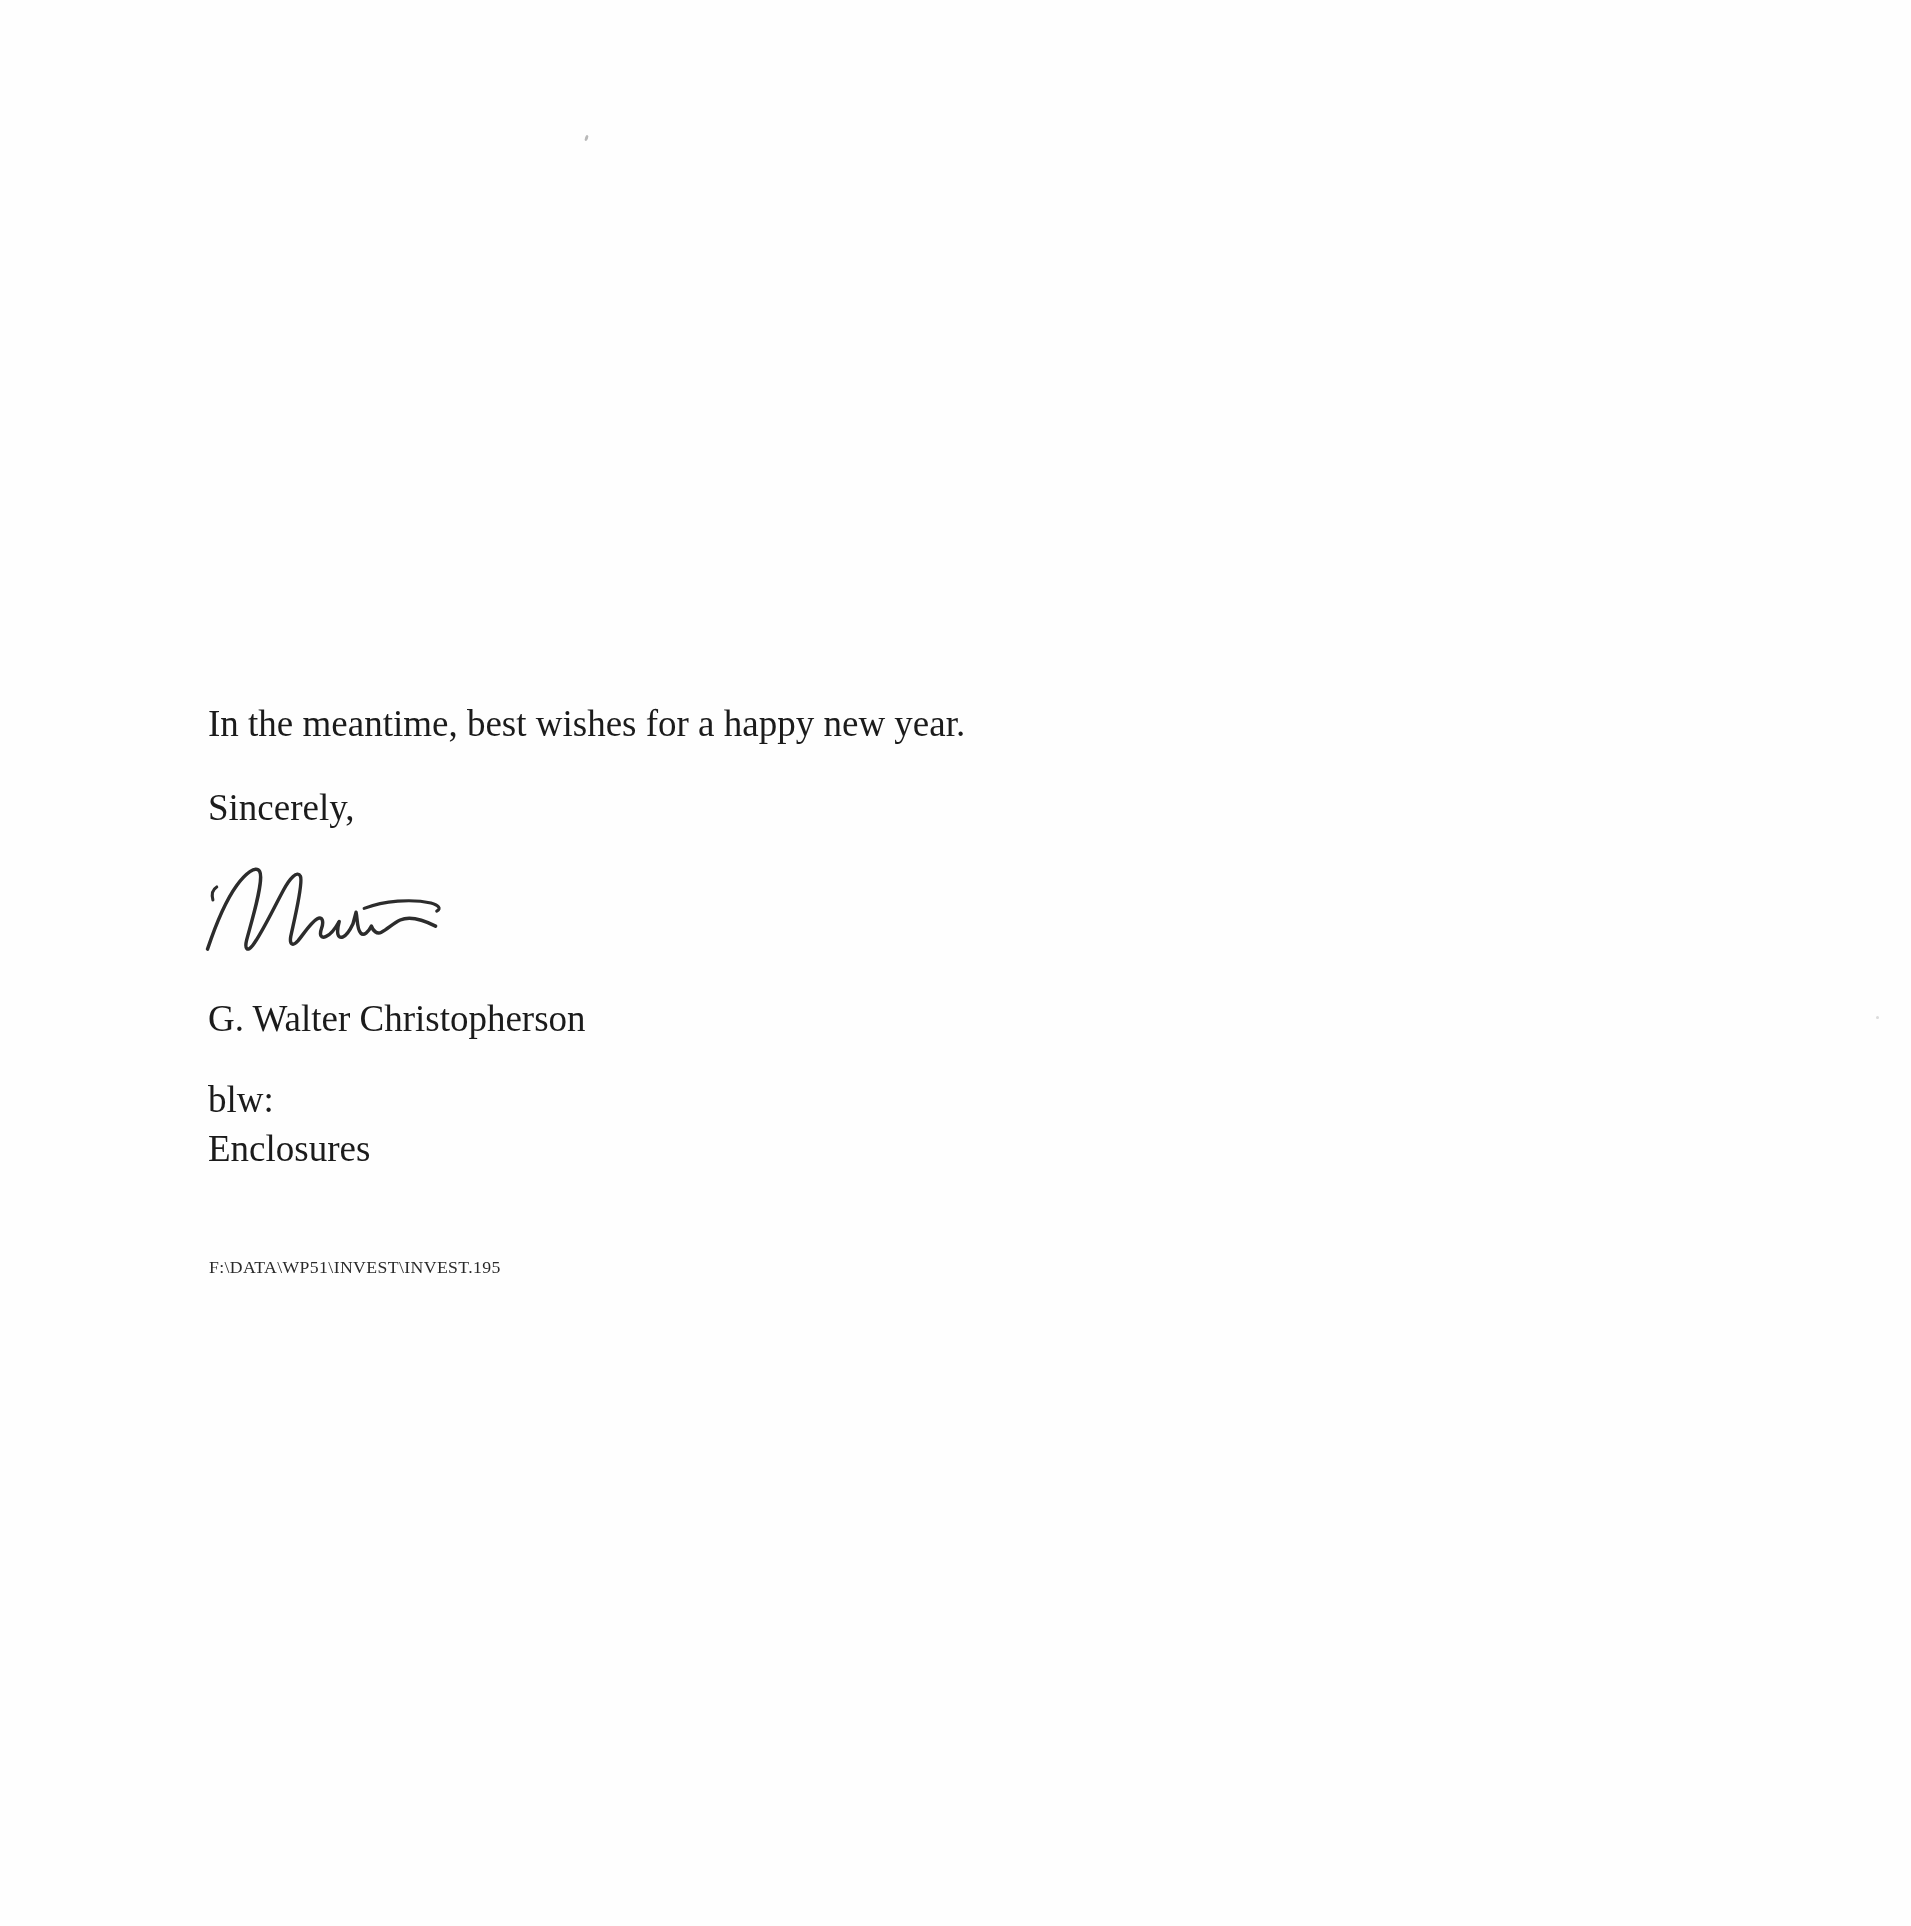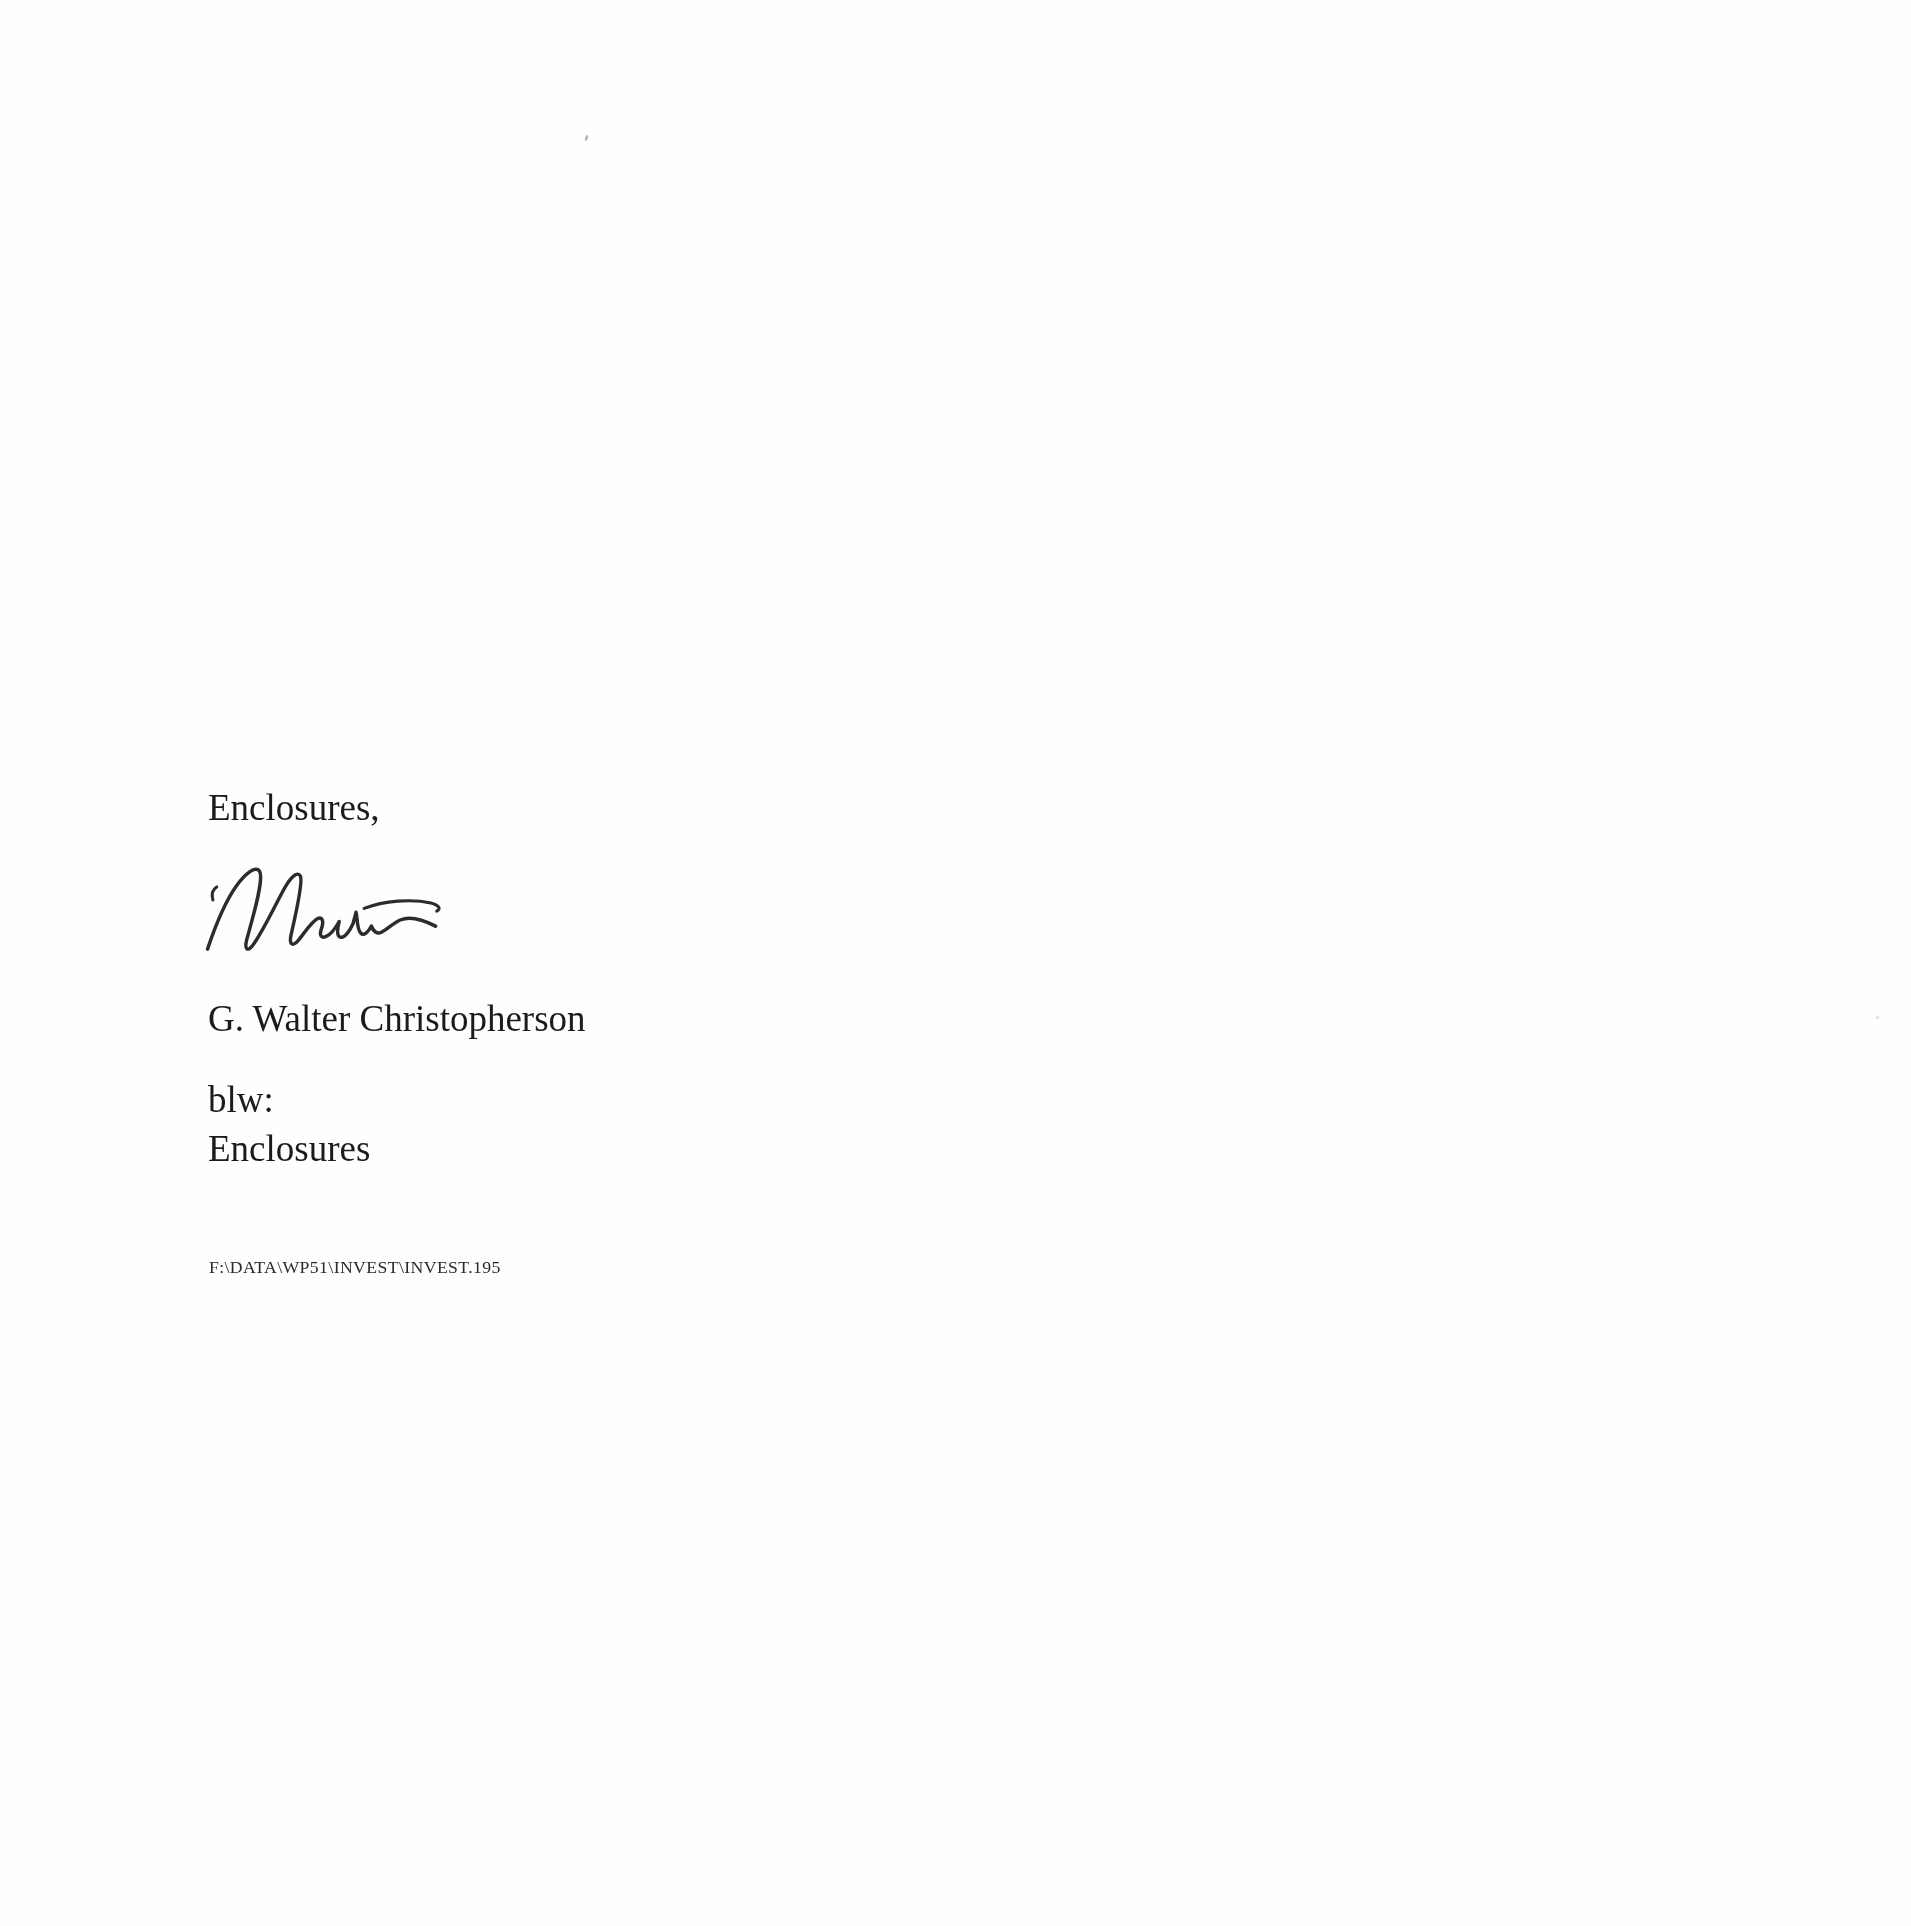--- a/index.html
+++ b/index.html
@@ -76,22 +76,23 @@
 </style>
 </head>
 <body>
 
 <div class="page">
 
   <div class="speck s1"></div>
   <div class="speck s2"></div>
 
 
+  <div class="body-text para-2">In the meantime, best wishes for a happy new year.</div>
 
-  <div class="body-text closing">Enclosures,</div>
+  <div class="body-text closing">Sincerely,</div>
 
   <div class="signature-wrap">
     <svg viewBox="0 0 720 310" xmlns="http://www.w3.org/2000/svg" fill="none" stroke="#2c2c2c" stroke-linecap="round" stroke-linejoin="round">
 
       <path d="M 38 112 C 34 96 38 84 48 78" stroke-width="8"></path>
 
       <path d="M 24 240 C 44 180 74 110 100 74
                C 122 44 150 20 160 38
                C 172 60 138 170 126 216
                C 120 240 128 248 142 230

